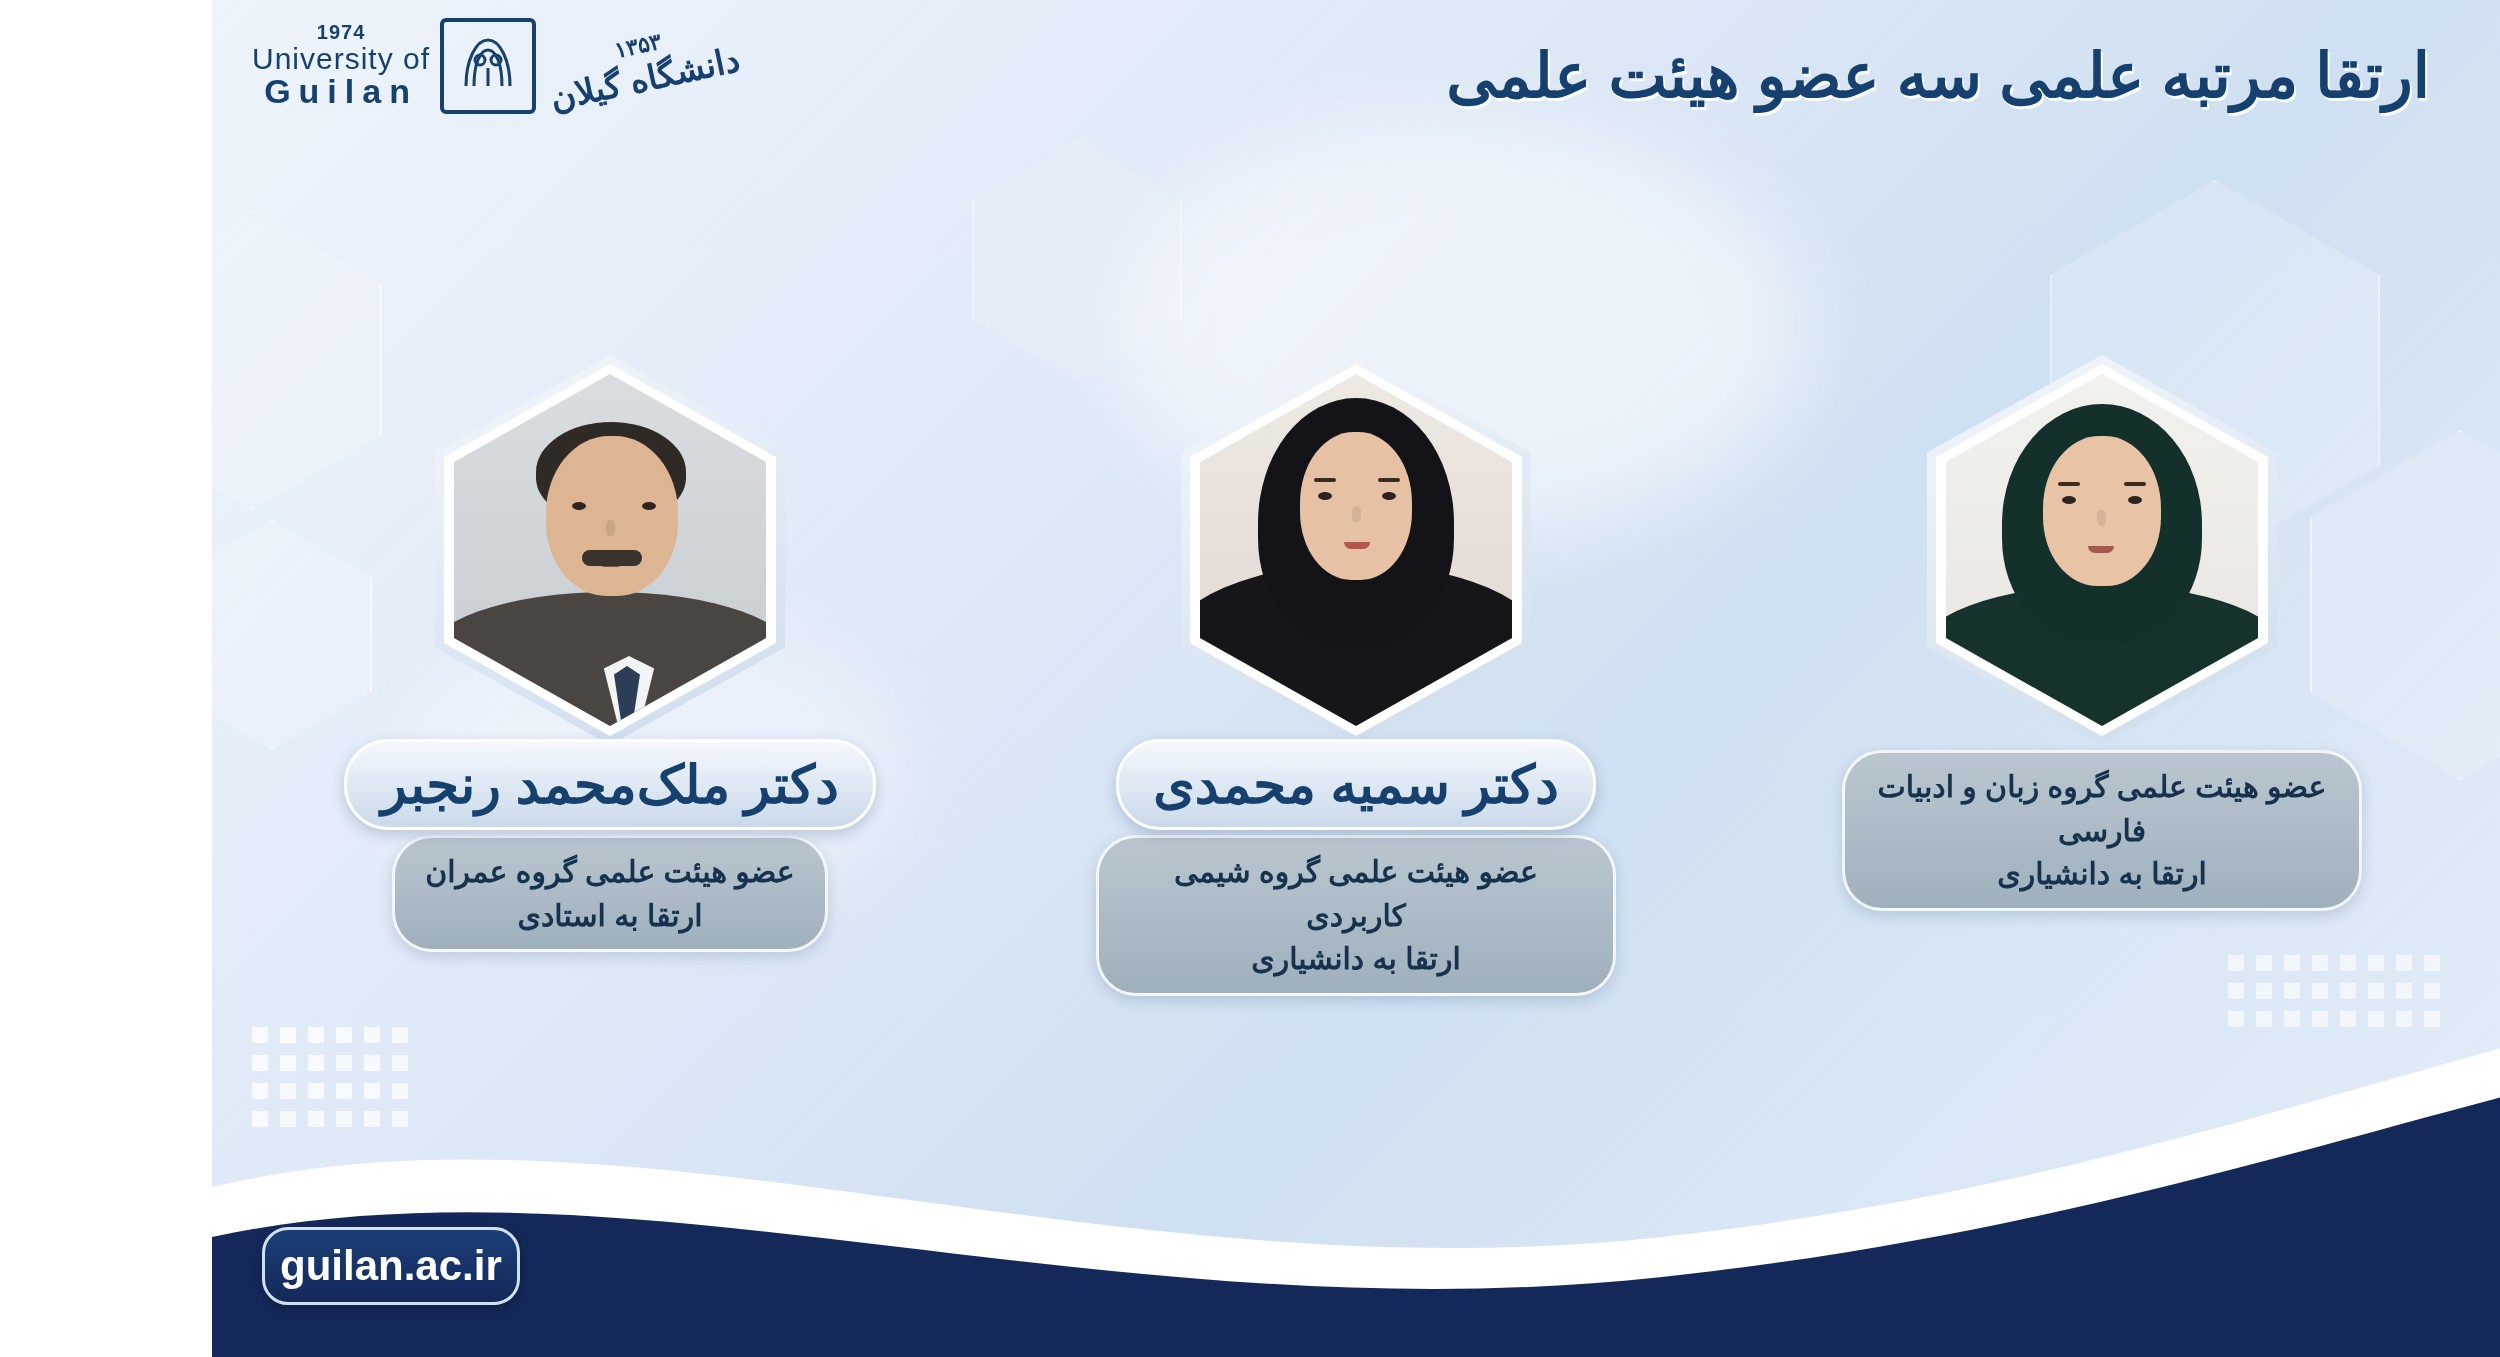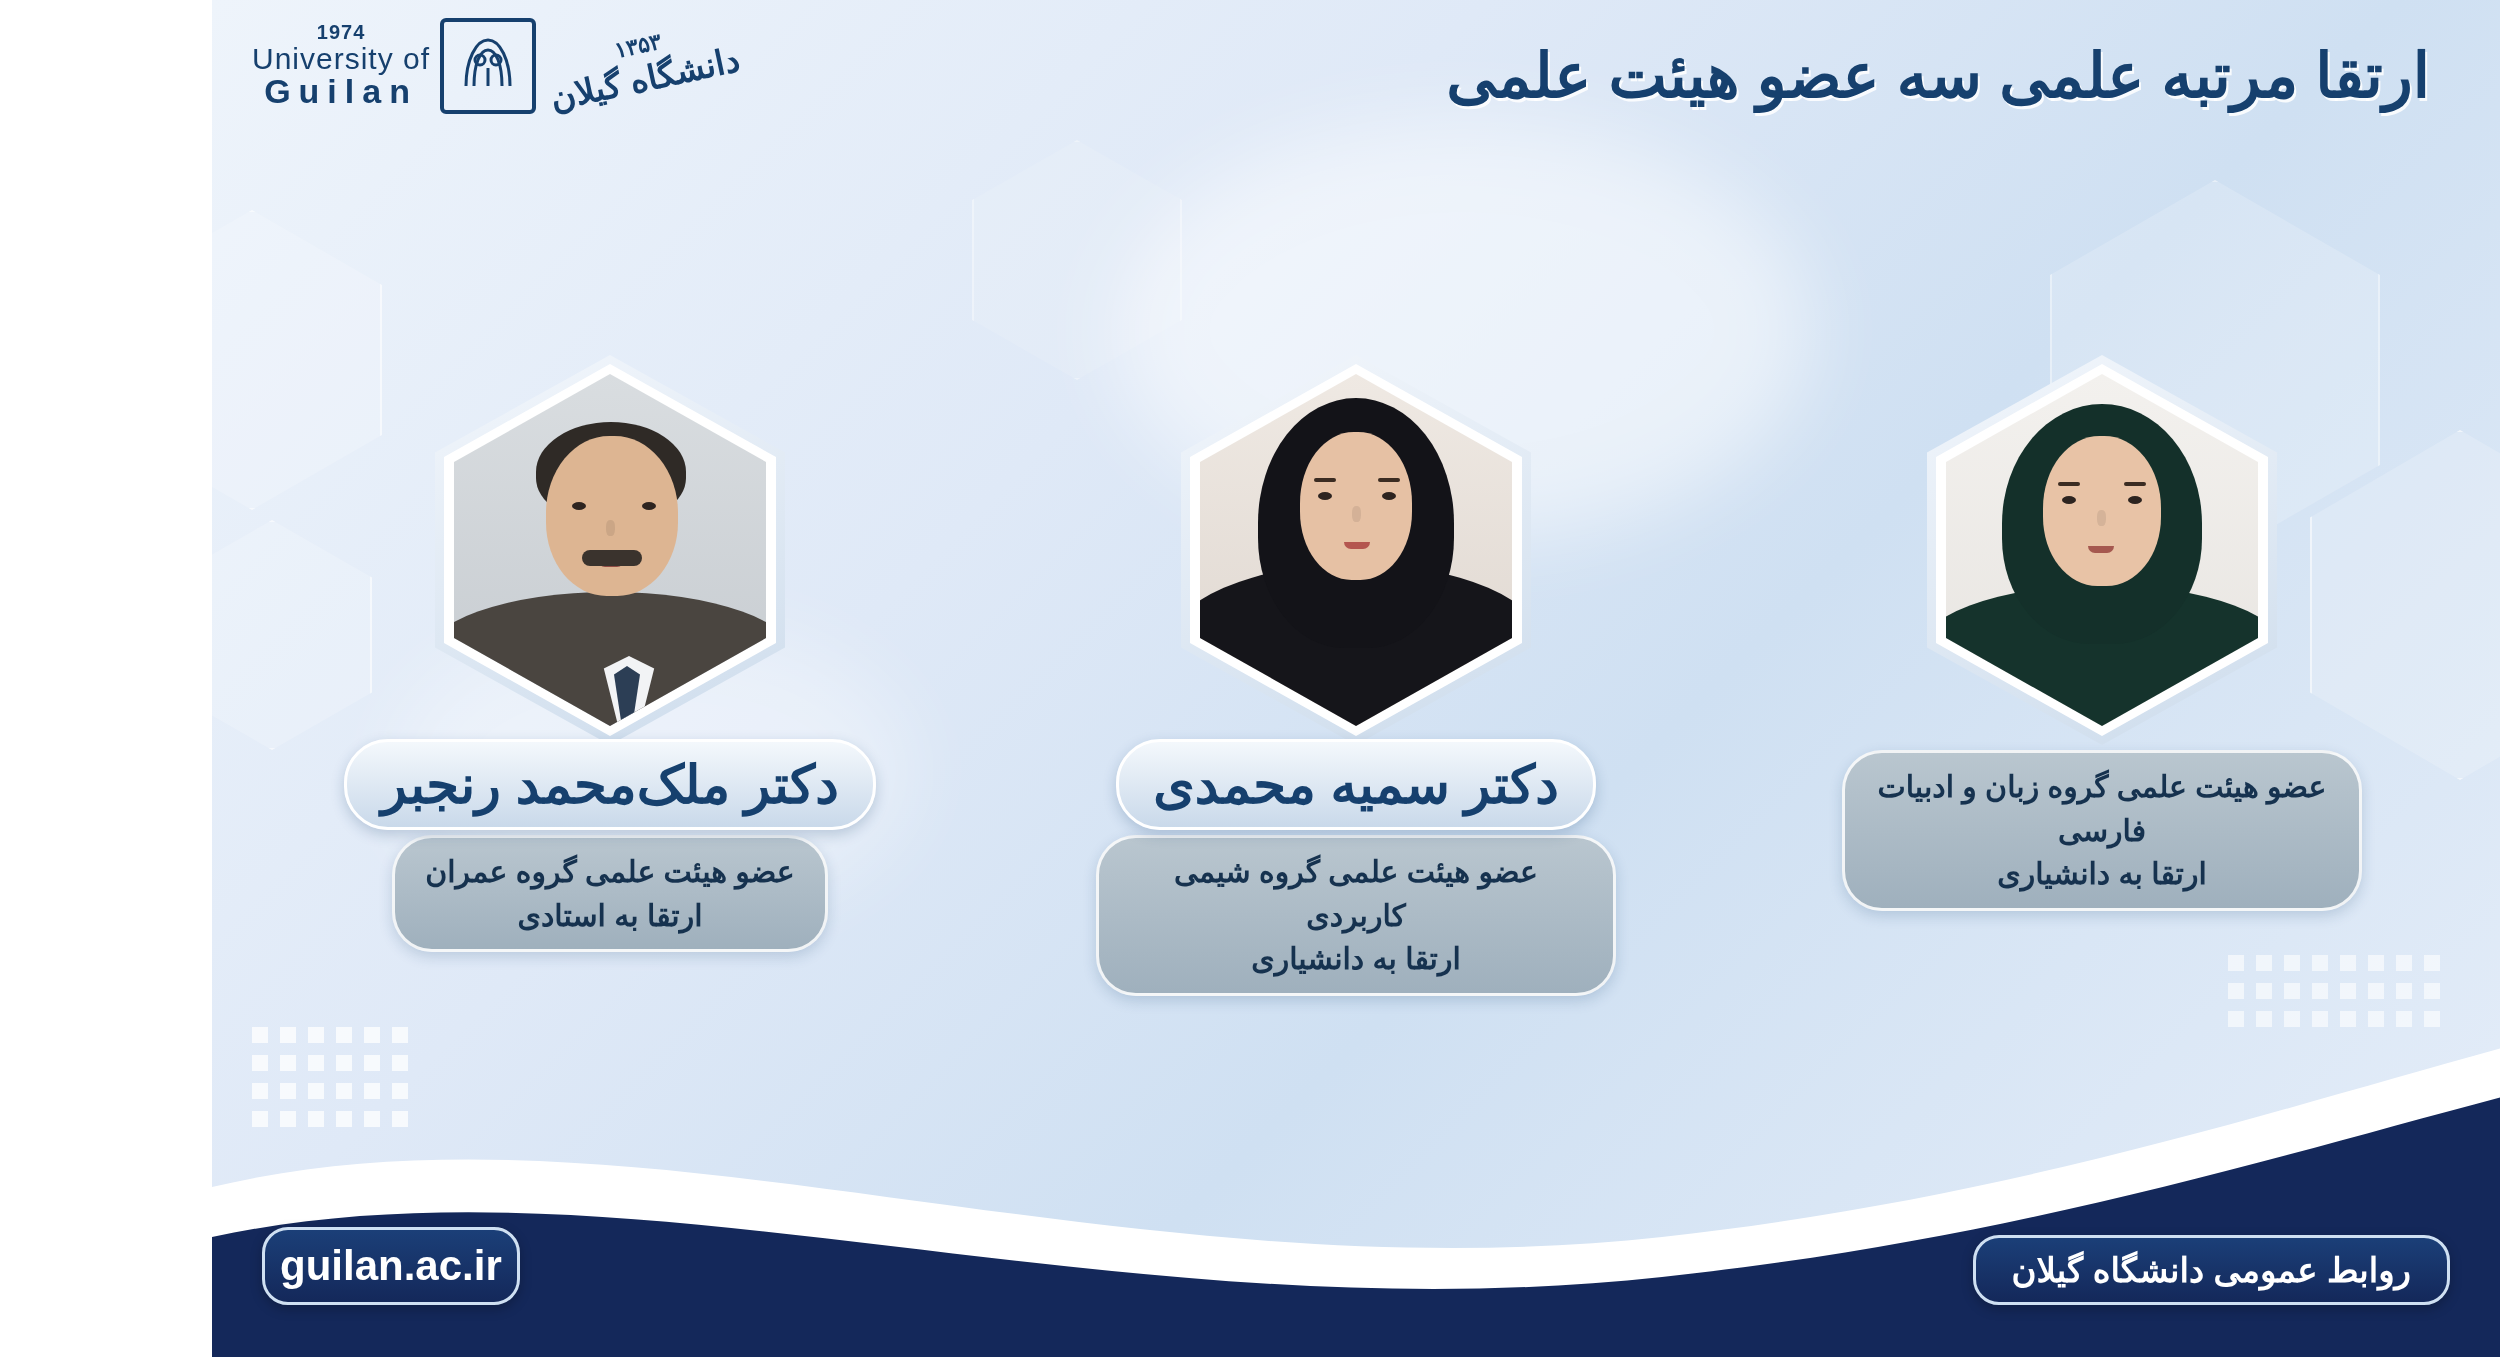--- a/index.html
+++ b/index.html
@@ -362,15 +362,14 @@
     </div>
 
   </div>
 
   <svg class="wave" viewBox="0 0 2500 420" preserveAspectRatio="none">
     <path d="M0,250 C420,150 900,360 1450,300 C1900,250 2200,120 2500,60 L2500,420 L0,420 Z" fill="#ffffff"></path>
     <path d="M0,300 C420,210 900,400 1450,340 C1900,292 2200,170 2500,110 L2500,420 L0,420 Z" fill="#14285a"></path>
   </svg>
 
   <div class="footer-left">guilan.ac.ir</div>
-  <div class="footer-right">روابط عمومی دانشگاه گیلان</div>
 
 </div>
 
 </body></html>

